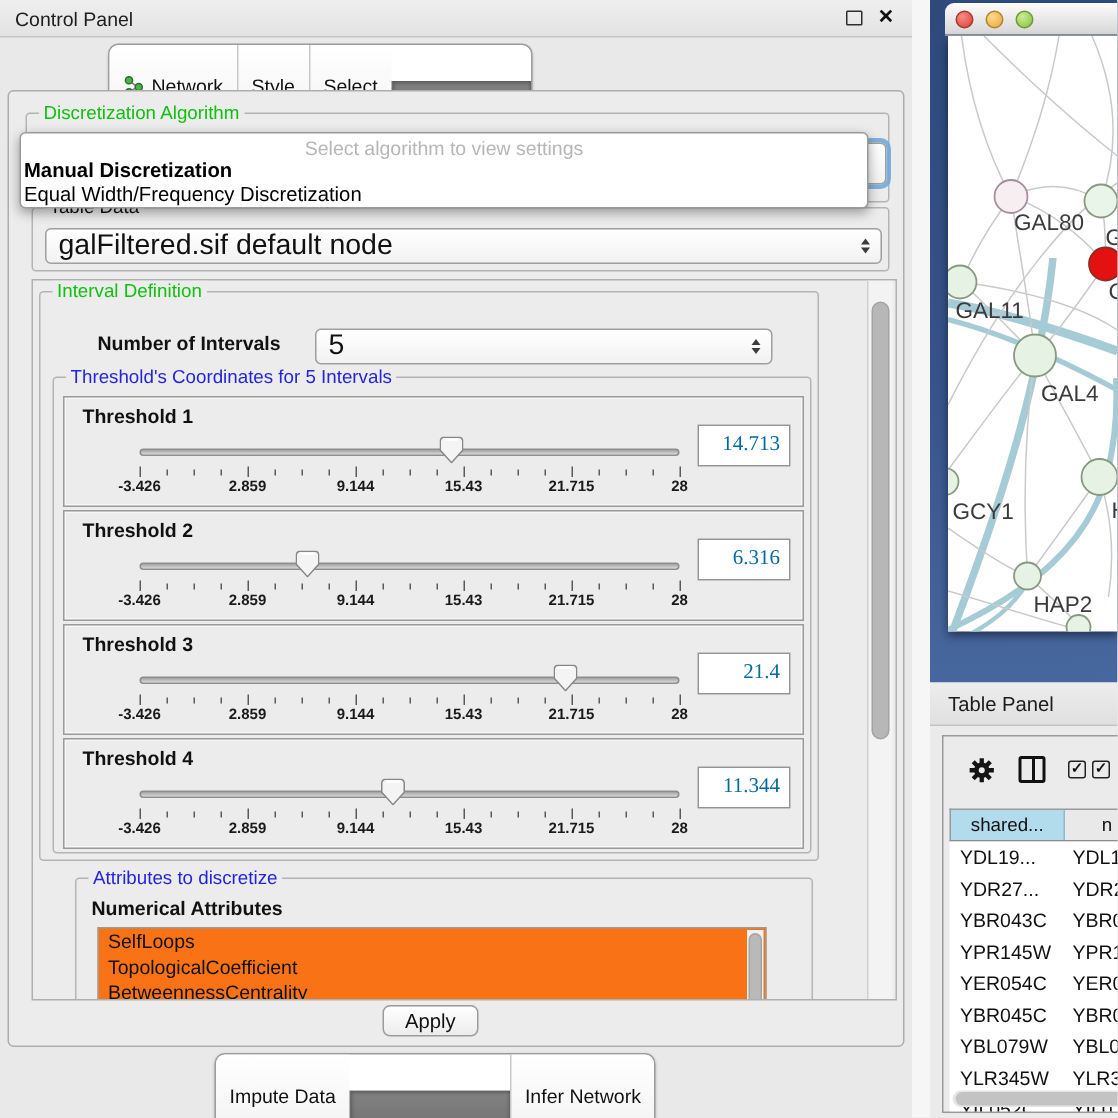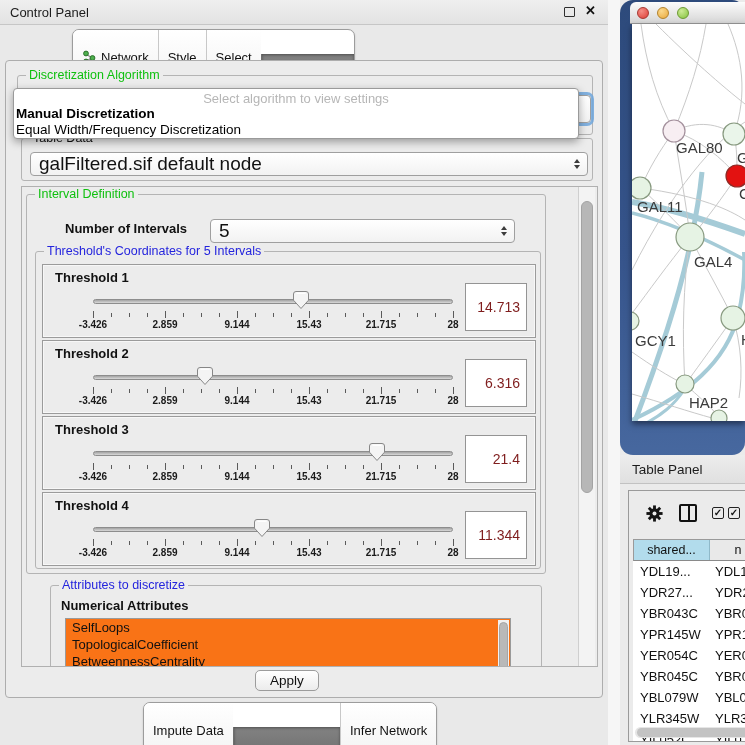--- a/index.html
+++ b/index.html
@@ -51,33 +51,33 @@
   .slider-row{position:absolute;left:46px;top:24px;display:flex;align-items:flex-start;}
   .slider{position:relative;width:368px;height:46px;}
   .track{position:absolute;left:4px;top:10px;width:360px;height:5px;border-radius:3px;background:linear-gradient(#a2a2a2,#d9d9d9);border:1px solid #8d8d8d;}
   .thumb{position:absolute;top:2px;width:16px;height:18px;}
   .ticks{position:absolute;left:4px;top:22px;width:360px;height:8px;}
   .ticks i{position:absolute;width:1px;background:#5a5a5a;}
   .ticks i.major{top:0;height:7px;}
   .ticks i.minor{top:2px;height:4px;}
   .tlabels{position:absolute;left:4px;top:30px;width:360px;height:13px;}
   .tlabels b{position:absolute;transform:translateX(-50%);font-size:10px;color:#1a1a1a;white-space:nowrap;}
-  .vbox{width:62px;height:48px;margin-left:8px;margin-top:-6px;background:#fff;border:1px solid #949494;display:flex;align-items:center;justify-content:flex-end;padding-right:6px;font-size:14px;color:#7f1d1d;}
+  .vbox{width:62px;height:28px;margin-left:8px;margin-top:-6px;background:#fff;border:1px solid #949494;display:flex;align-items:center;justify-content:flex-end;padding-right:6px;font-size:14px;color:#0369a1;font-family:Liberation Serif, serif;}
 
   .listbox{position:absolute;background:#f97316;border:1px solid #9a9a9a;font-size:13px;color:#111;overflow:hidden;}
   .listbox .li{padding-left:6px;line-height:17px;white-space:nowrap;}
   .listbox .lsb{position:absolute;right:1px;top:1px;bottom:1px;width:11px;background:#f1f1f1;}
   .listbox .lsb span{position:absolute;left:1px;right:1px;top:2px;height:92%;background:#b9b9b9;border-radius:5px;border:1px solid #a5a5a5;}
 
   .btn{background:linear-gradient(#ffffff,#ececec);border:1px solid #9c9c9c;border-radius:5px;font-size:13.5px;color:#111;padding:2px 14px;}
 
   
   #right-region{position:absolute;left:620px;top:0;width:125px;height:745px;overflow:hidden;background:#ebebeb;}
   #gap-strip{position:absolute;left:608px;top:0;width:12px;height:745px;background:#f6f6f6;}
-  #network-area{position:absolute;left:0;top:0;width:125px;height:455px;background:linear-gradient(178deg,#2d4a7b 0%,#36548b 55%,#47689f 100%);border-radius:13px;}
+  #network-area{position:absolute;left:0;top:0;width:125px;height:455px;background:linear-gradient(178deg,#2d4a7b 0%,#36548b 55%,#47689f 100%);}
   #net-titlebar{position:absolute;left:10px;top:2px;width:115px;height:22px;background:linear-gradient(#fcfcfc,#d6d6d6);border-bottom:1px solid #999;border-radius:6px 0 0 0;display:flex;align-items:center;padding-left:7px;gap:8px;}
   .light{width:12px;height:12px;border-radius:50%;}
   .light.red{background:radial-gradient(circle at 35% 30%,#f58f86,#dd3e36);border:1px solid #a83831;}
   .light.yellow{background:radial-gradient(circle at 35% 30%,#fbd98d,#e9a83b);border:1px solid #b3832c;}
   .light.green{background:radial-gradient(circle at 35% 30%,#cdeb96,#84c23d);border:1px solid #6d9a33;}
   #net-canvas{position:absolute;left:12px;top:24px;width:113px;height:397px;background:#fff;box-shadow:0 3px 6px rgba(0,0,10,.5);}
 
   #tp-titlebar{position:absolute;left:0;top:455px;width:125px;height:29px;background:linear-gradient(#ededed,#e0e0e0);border-bottom:1px solid #c2c2c2;display:flex;align-items:center;}
   #tp-title{font-size:13.5px;color:#1c1c1c;margin-left:12px;white-space:nowrap;}
   #tp-body{position:absolute;left:0;top:484px;width:125px;height:261px;background:#ebebeb;}

